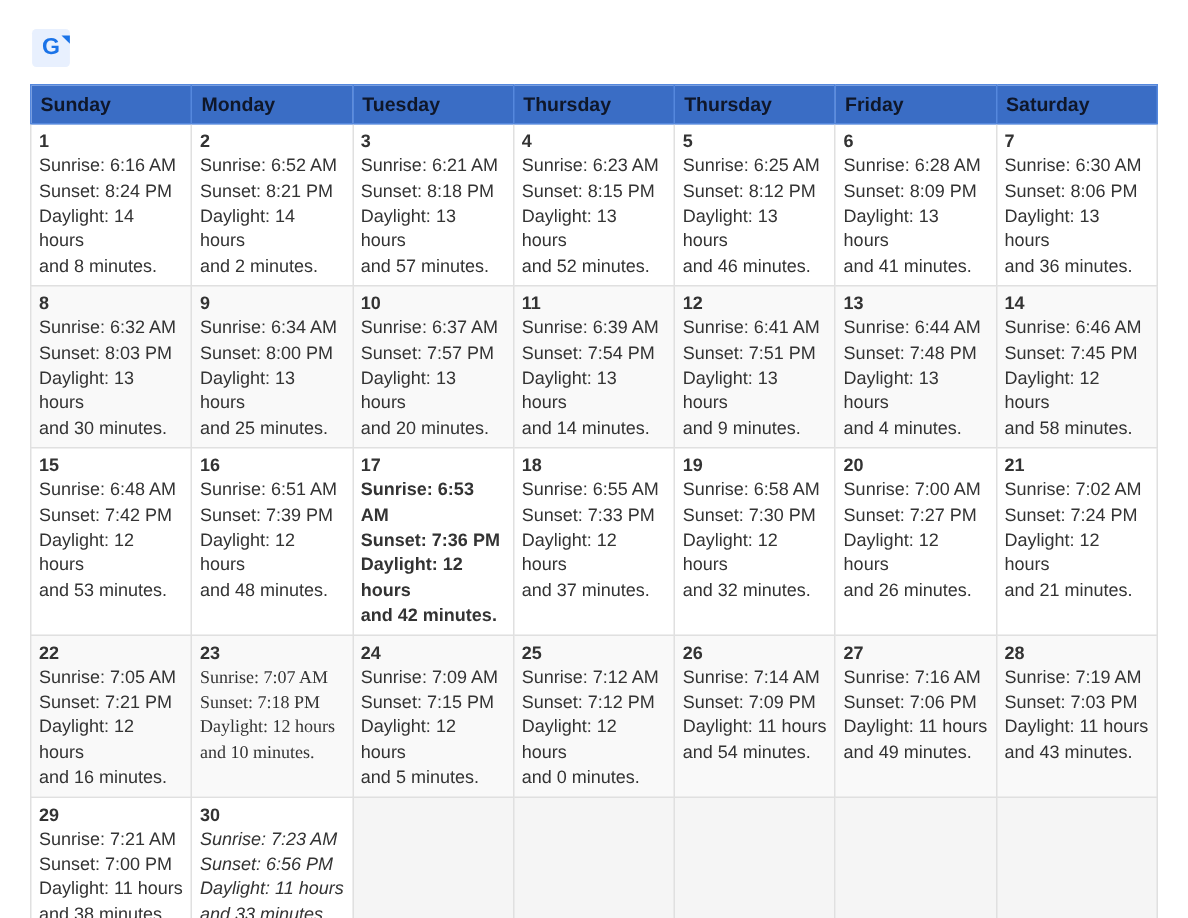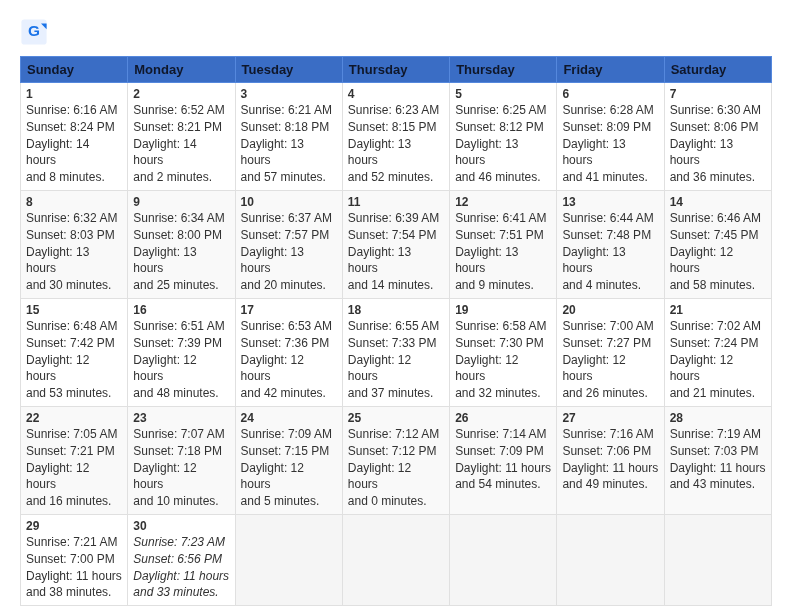--- a/index.html
+++ b/index.html
@@ -242,21 +242,21 @@
           </td>
           <td>
             <span class="day-num">16</span>
             <div class="day-info" style="white-space: pre-line;">Sunrise: 6:51 AM
 Sunset: 7:39 PM
 Daylight: 12 hours
 and 48 minutes.</div>
           </td>
           <td>
             <span class="day-num">17</span>
-            <div class="day-info" style="white-space: pre-line;">Sunrise: 6:53 AM
+            <div class="day-info" style="white-space: pre-line; font-weight: bold;">Sunrise: 6:53 AM
 Sunset: 7:36 PM
 Daylight: 12 hours
 and 42 minutes.</div>
           </td>
           <td>
             <span class="day-num">18</span>
             <div class="day-info" style="white-space: pre-line;">Sunrise: 6:55 AM
 Sunset: 7:33 PM
 Daylight: 12 hours
 and 37 minutes.</div>
@@ -286,21 +286,21 @@
         <tr>
           <td>
             <span class="day-num">22</span>
             <div class="day-info" style="white-space: pre-line;">Sunrise: 7:05 AM
 Sunset: 7:21 PM
 Daylight: 12 hours
 and 16 minutes.</div>
           </td>
           <td>
             <span class="day-num">23</span>
-            <div class="day-info" style="white-space: pre-line;">Sunrise: 7:07 AM
+            <div class="day-info" style="white-space: pre-line; font-family: Liberation Serif, serif;">Sunrise: 7:07 AM
 Sunset: 7:18 PM
 Daylight: 12 hours
 and 10 minutes.</div>
           </td>
           <td>
             <span class="day-num">24</span>
             <div class="day-info" style="white-space: pre-line;">Sunrise: 7:09 AM
 Sunset: 7:15 PM
 Daylight: 12 hours
 and 5 minutes.</div>

